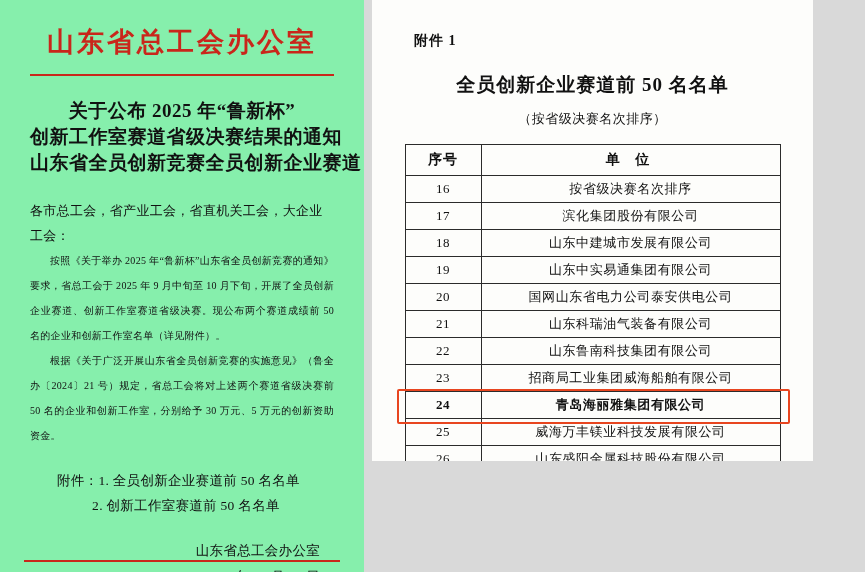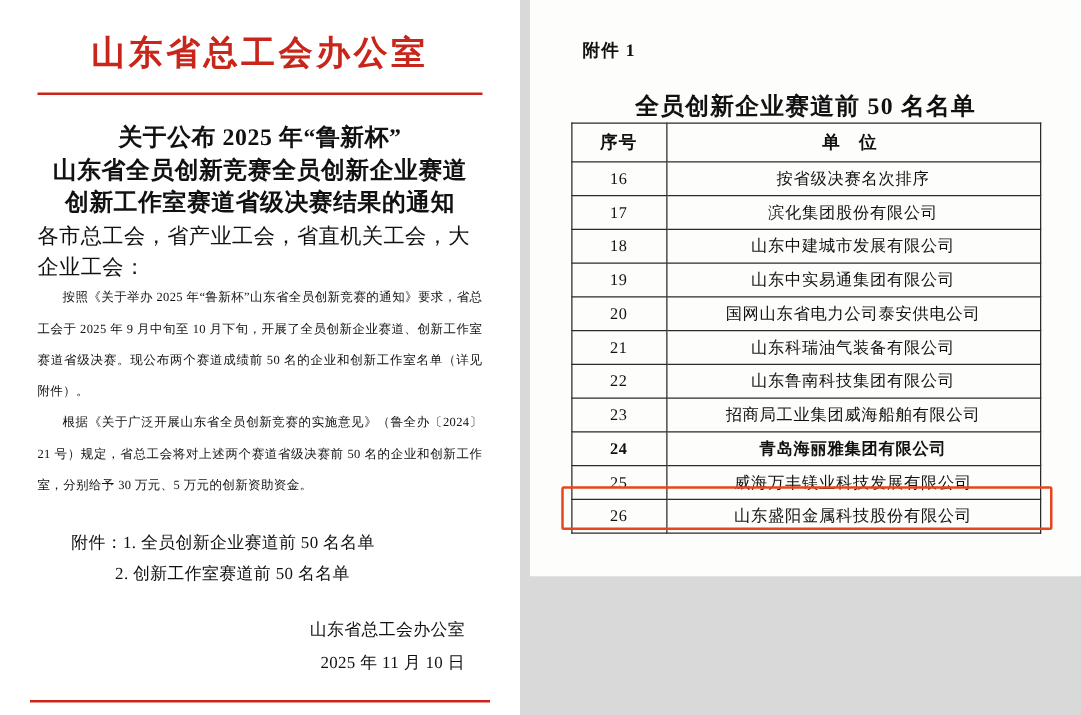--- a/index.html
+++ b/index.html
@@ -20,23 +20,23 @@
     background: #d9d9d9;
     display: flex;
     gap: 8px;
     padding: 0;
     box-sizing: border-box;
   }
 
   
   .left-doc {
     position: relative;
-    width: 416px;
+    width: 364px;
     height: 572px;
-    background: #ffffff;
+    background: #86efac;
     box-sizing: border-box;
     padding: 14px 30px 4px 30px;
     overflow: hidden;
   }
   .letterhead {
     text-align: center;
     color: #c9261b;
     font-family: "Liberation Serif", serif;
     font-weight: bold;
     font-size: 27px;
@@ -53,21 +53,22 @@
     text-align: center;
     font-weight: bold;
     font-size: 19px;
     line-height: 26px;
     margin-top: 22px;
     color: #111;
     letter-spacing: 0.5px;
   }
   .doc-title div { white-space: nowrap; }
   .salutation {
-    font-size: 17px;
+    margin-top: 22px;
+    font-size: 13px;
     line-height: 25px;
     color: #111;
     letter-spacing: 0.3px;
   }
   .para {
     font-size: 10px;
     line-height: 25px;
     color: #111;
     text-align: justify;
     text-indent: 2em;
@@ -127,21 +128,21 @@
     white-space: nowrap;
   }
   .list-subtitle {
     text-align: center;
     font-size: 13px;
     color: #111;
     margin-top: 12px;
     letter-spacing: 0.5px;
   }
   table.rank-table {
-    margin: 0 auto 0 auto;
+    margin: 16px auto 0 auto;
     border-collapse: collapse;
     width: 376px;
     table-layout: fixed;
   }
   table.rank-table th,
   table.rank-table td {
     border: 1px solid #2b2b2b;
     height: 26px;
     text-align: center;
     font-size: 13px;
@@ -172,22 +173,22 @@
 <body>
 
 <div class="page">
 
   <div class="left-doc">
     <div class="letterhead">山东省总工会办公室</div>
     <div class="red-rule"></div>
 
     <div class="doc-title">
       <div>关于公布 2025 年“鲁新杯”</div>
+      <div>创新工作室赛道省级决赛结果的通知</div>
       <div>山东省全员创新竞赛全员创新企业赛道</div>
-      <div>创新工作室赛道省级决赛结果的通知</div>
     </div>
 
     <div class="salutation">各市总工会，省产业工会，省直机关工会，大企业工会：</div>
 
     <div class="para">按照《关于举办 2025 年“鲁新杯”山东省全员创新竞赛的通知》要求，省总工会于 2025 年 9 月中旬至 10 月下旬，开展了全员创新企业赛道、创新工作室赛道省级决赛。现公布两个赛道成绩前 50 名的企业和创新工作室名单（详见附件）。</div>
     <div class="para">根据《关于广泛开展山东省全员创新竞赛的实施意见》（鲁全办〔2024〕21 号）规定，省总工会将对上述两个赛道省级决赛前 50 名的企业和创新工作室，分别给予 30 万元、5 万元的创新资助资金。</div>
 
     <div class="attach-block">
       <div class="attach-line1">
         <span>附件：</span><span>1. 全员创新企业赛道前 50 名名单</span>
@@ -199,20 +200,21 @@
       <div>山东省总工会办公室</div>
       <div>2025 年 11 月 10 日</div>
     </div>
 
     <div class="bottom-rule"></div>
   </div>
 
   <div class="right-doc">
     <div class="attach-label">附件 1</div>
     <div class="list-title">全员创新企业赛道前 50 名名单</div>
+    <div class="list-subtitle">（按省级决赛名次排序）</div>
 
     <table class="rank-table">
       <colgroup>
           <col class="c1">
           <col>
         </colgroup>
       <thead>
         <tr>
           <th class="col-no">序号</th>
           <th>单    位</th>

